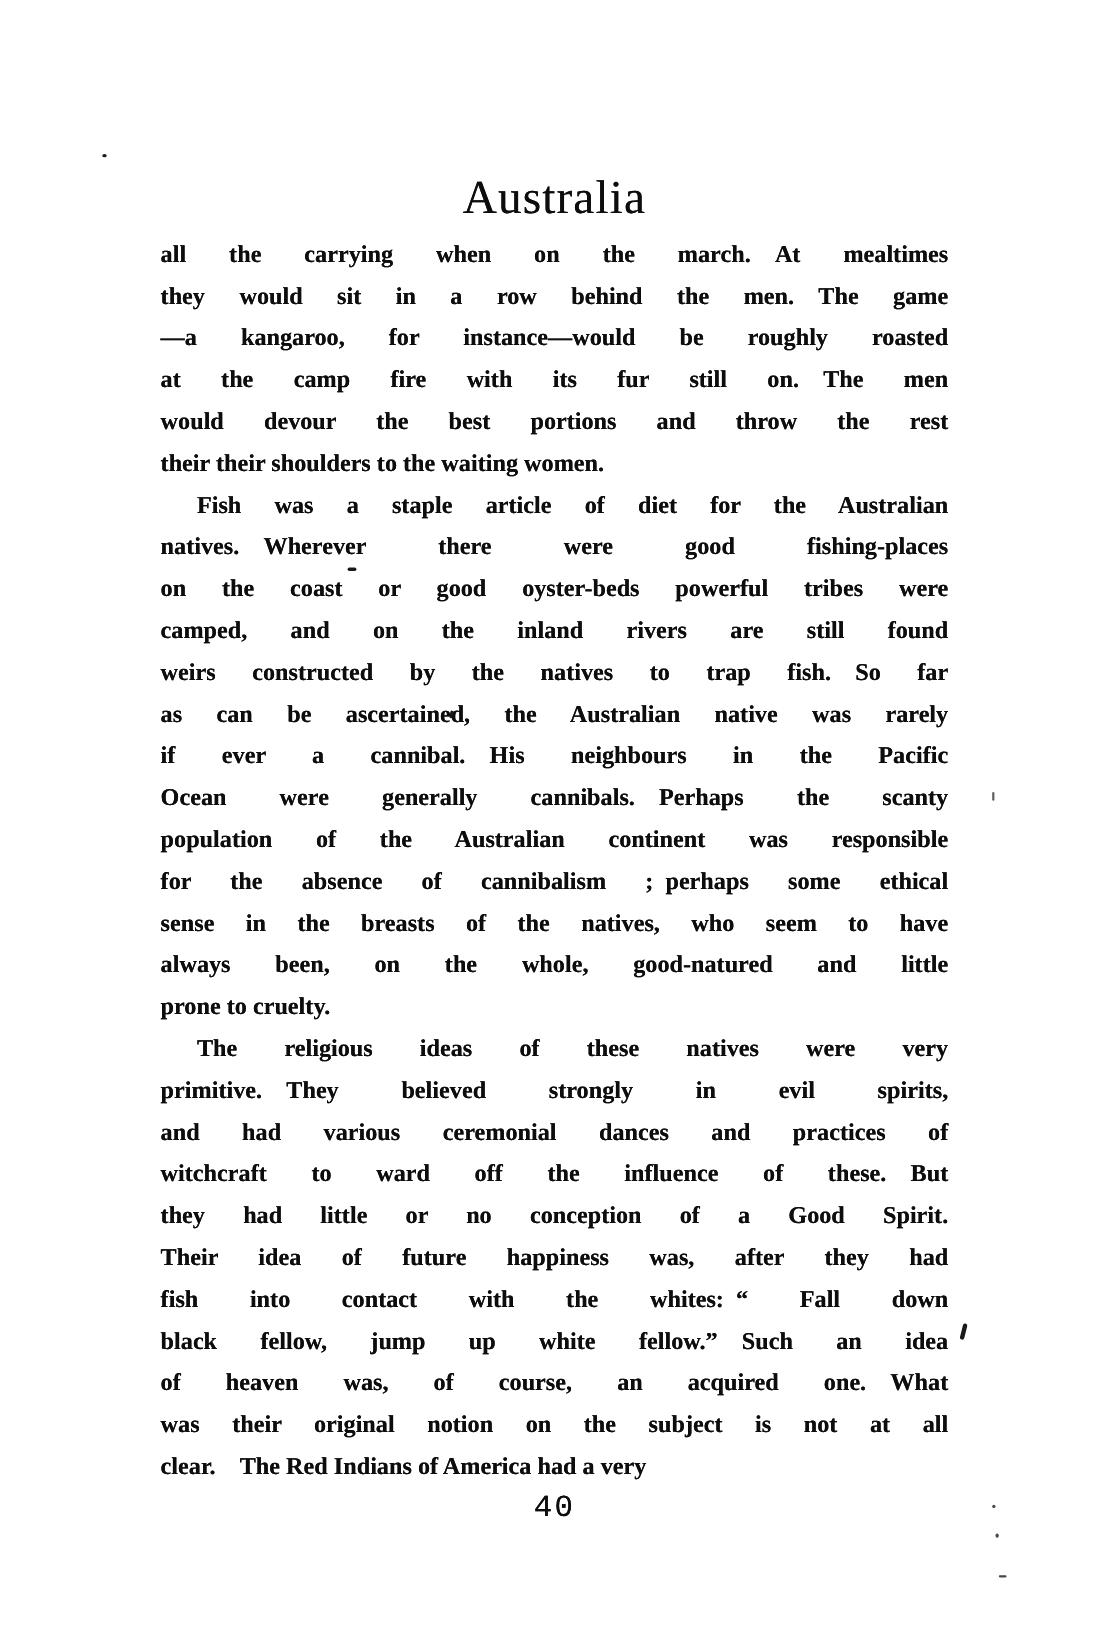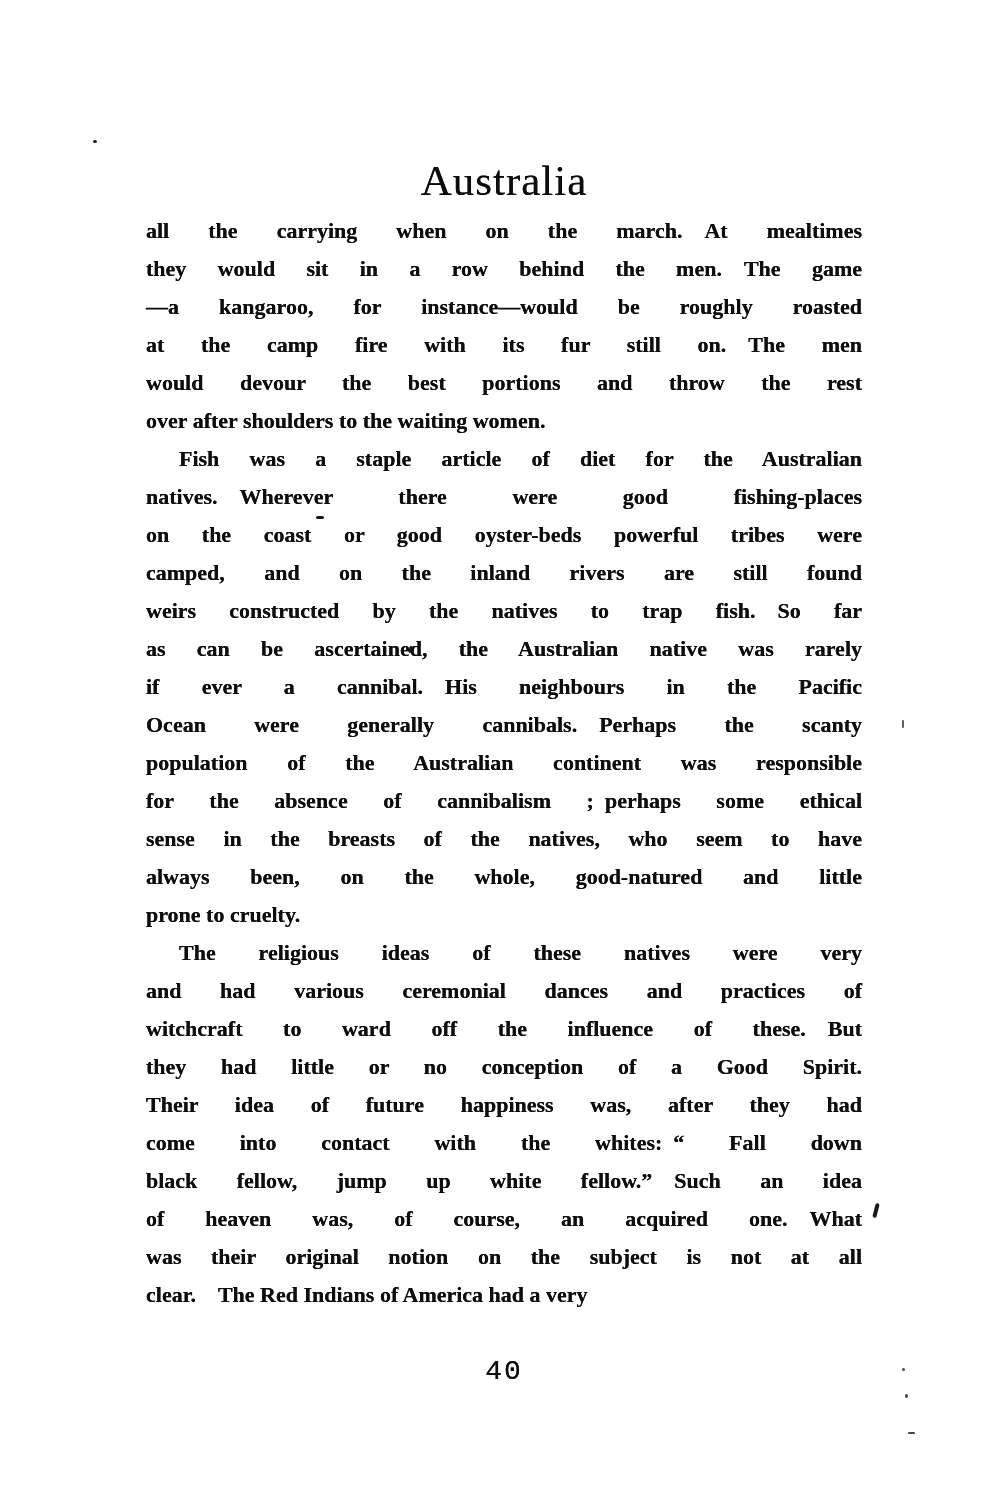--- a/index.html
+++ b/index.html
@@ -83,44 +83,45 @@
 <div class="page">
   <h1 class="title">Australia</h1>
 
   <div class="text-block">
       <div class="paragraph">
         <div class="line">all the carrying when on the march. At mealtimes</div>
         <div class="line">they would sit in a row behind the men. The game</div>
         <div class="line">—a kangaroo, for instance—would be roughly roasted</div>
         <div class="line">at the camp fire with its fur still on. The men</div>
         <div class="line">would devour the best portions and throw the rest</div>
-        <div class="line last">over after shoulders to the waiting women.</div>
+        <div class="line last">their their shoulders to the waiting women.</div>
       </div>
       <div class="paragraph indent">
         <div class="line">Fish was a staple article of diet for the Australian</div>
         <div class="line">natives. Wherever there were good fishing-places</div>
         <div class="line">on the coast or good oyster-beds powerful tribes were</div>
         <div class="line">camped, and on the inland rivers are still found</div>
         <div class="line">weirs constructed by the natives to trap fish. So far</div>
         <div class="line">as can be ascertained, the Australian native was rarely</div>
         <div class="line">if ever a cannibal. His neighbours in the Pacific</div>
         <div class="line">Ocean were generally cannibals. Perhaps the scanty</div>
         <div class="line">population of the Australian continent was responsible</div>
         <div class="line">for the absence of cannibalism ; perhaps some ethical</div>
         <div class="line">sense in the breasts of the natives, who seem to have</div>
         <div class="line">always been, on the whole, good-natured and little</div>
         <div class="line last">prone to cruelty.</div>
       </div>
       <div class="paragraph indent">
         <div class="line">The religious ideas of these natives were very</div>
+        <div class="line">primitive. They believed strongly in evil spirits,</div>
         <div class="line">and had various ceremonial dances and practices of</div>
         <div class="line">witchcraft to ward off the influence of these. But</div>
         <div class="line">they had little or no conception of a Good Spirit.</div>
         <div class="line">Their idea of future happiness was, after they had</div>
-        <div class="line">come into contact with the whites: “ Fall down</div>
+        <div class="line">fish into contact with the whites: “ Fall down</div>
         <div class="line">black fellow, jump up white fellow.” Such an idea</div>
         <div class="line">of heaven was, of course, an acquired one. What</div>
         <div class="line">was their original notion on the subject is not at all</div>
         <div class="line last">clear. The Red Indians of America had a very</div>
       </div>
     </div>
 
   <div class="page-number">40</div>
 
   <div class="speck s1"></div>

